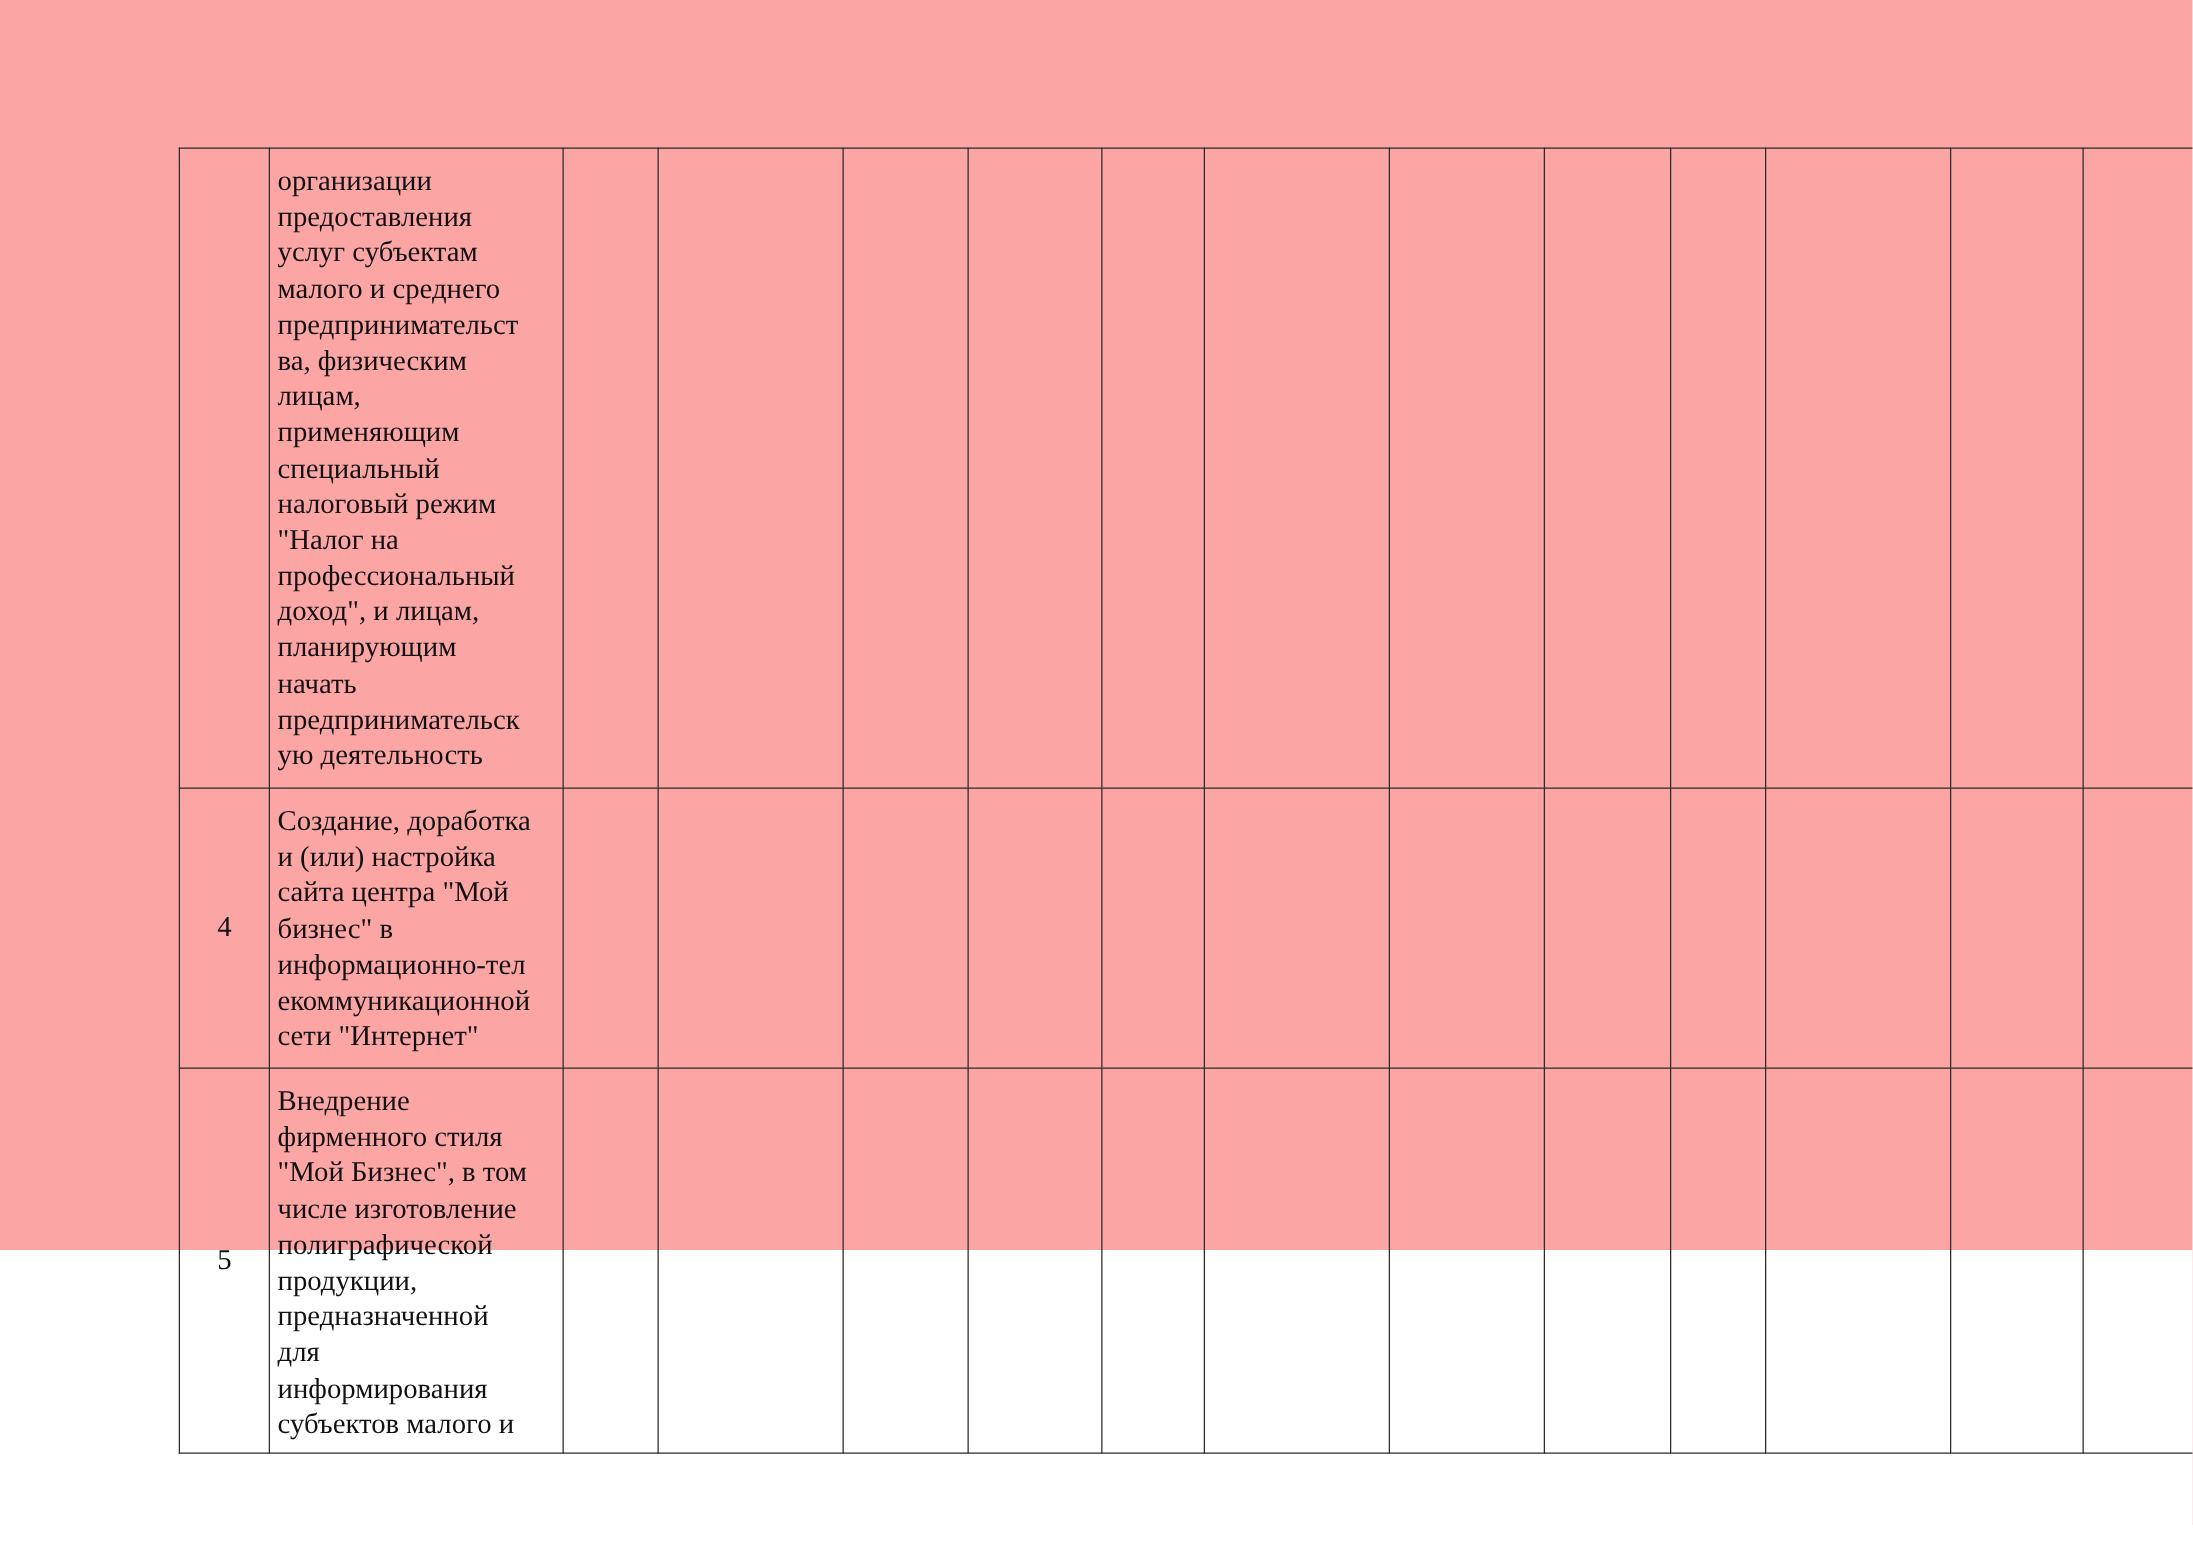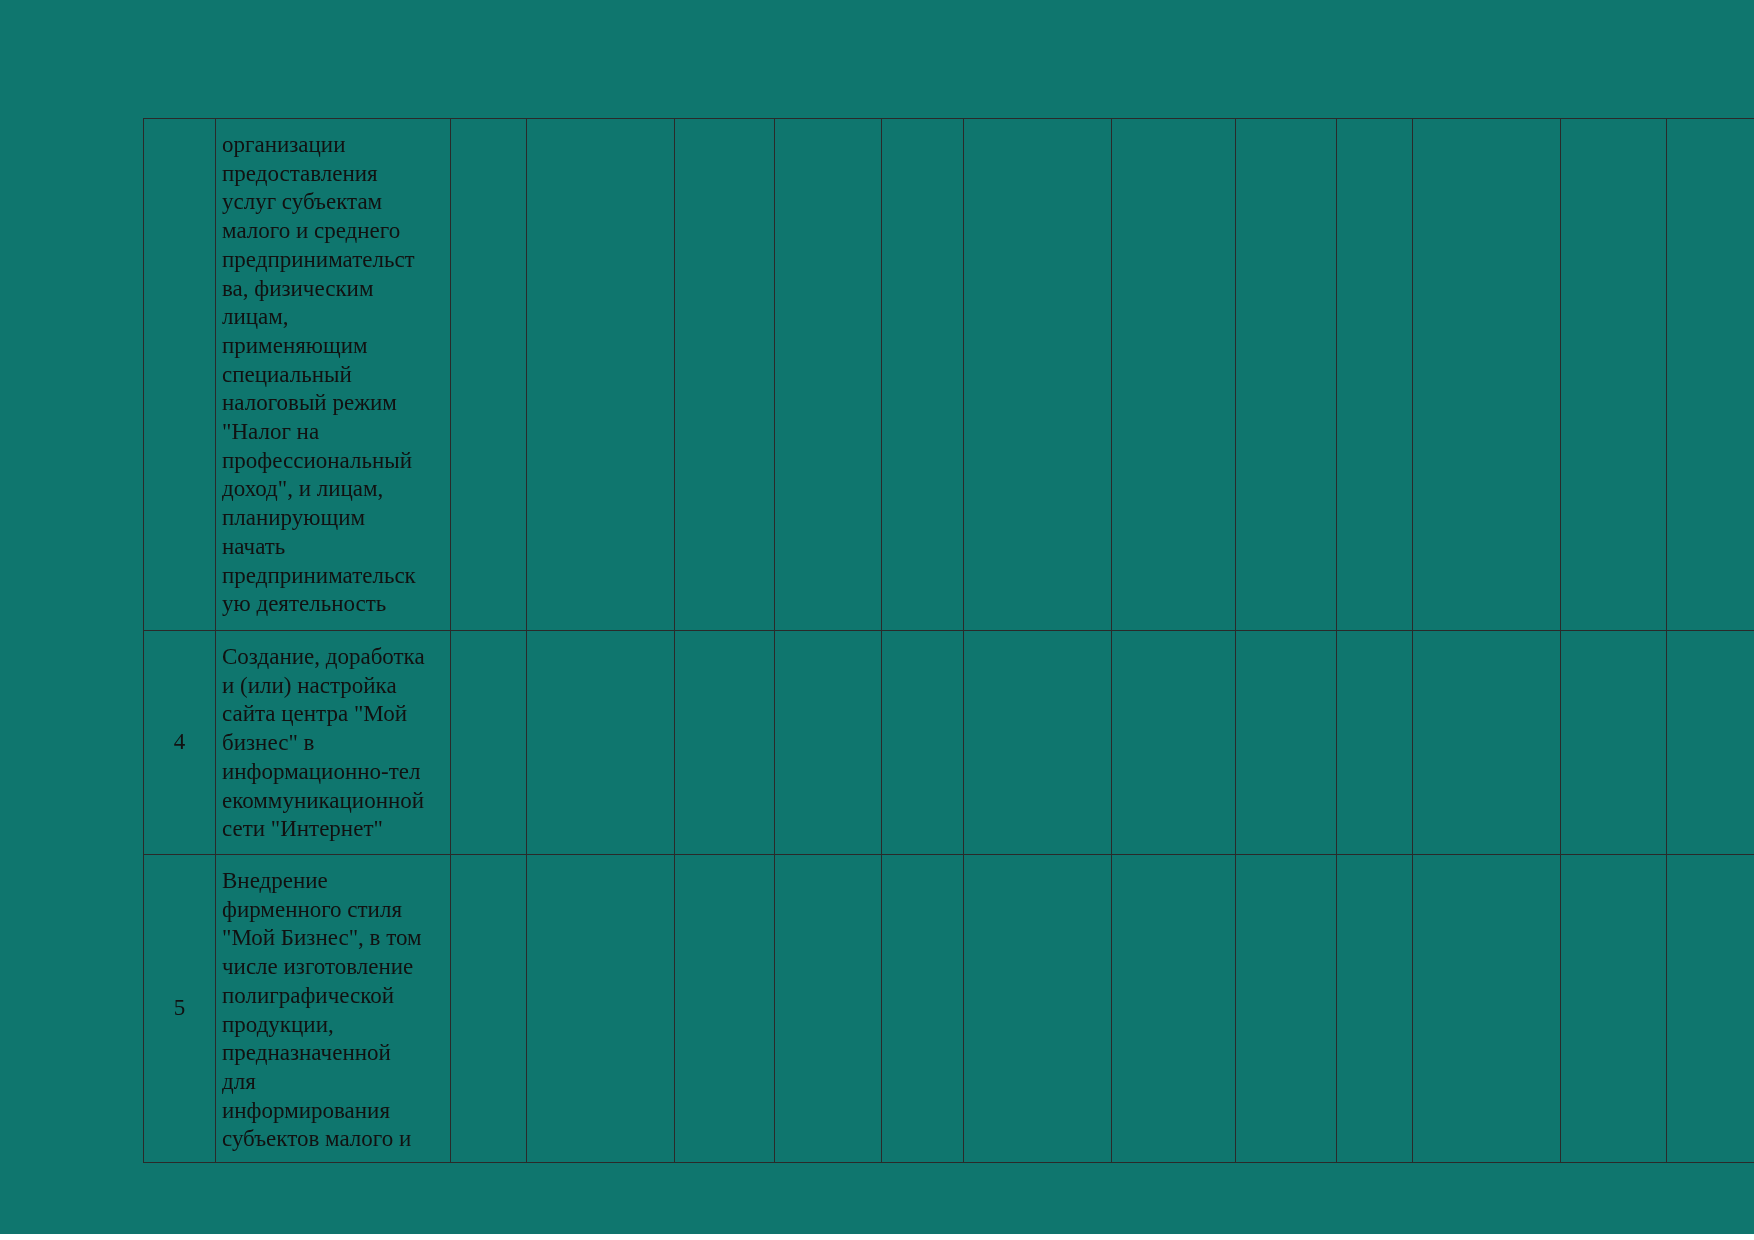--- a/index.html
+++ b/index.html
@@ -13,22 +13,22 @@
       position: relative;
       overflow: hidden;
       font-family: "Liberation Serif", "DejaVu Serif", serif;
       color: #111111;
     }
     .page {
       position: absolute;
       left: 0;
       top: 0;
       width: 1754px;
-      height: 1234px;
-      background: #0f766e;
+      height: 1000px;
+      background: #fca5a5;
     }
     table.grid {
       position: absolute;
       left: 143px;
       top: 118px;
       border-collapse: collapse;
       table-layout: fixed;
       width: 1700px; 
     }
     table.grid td {

